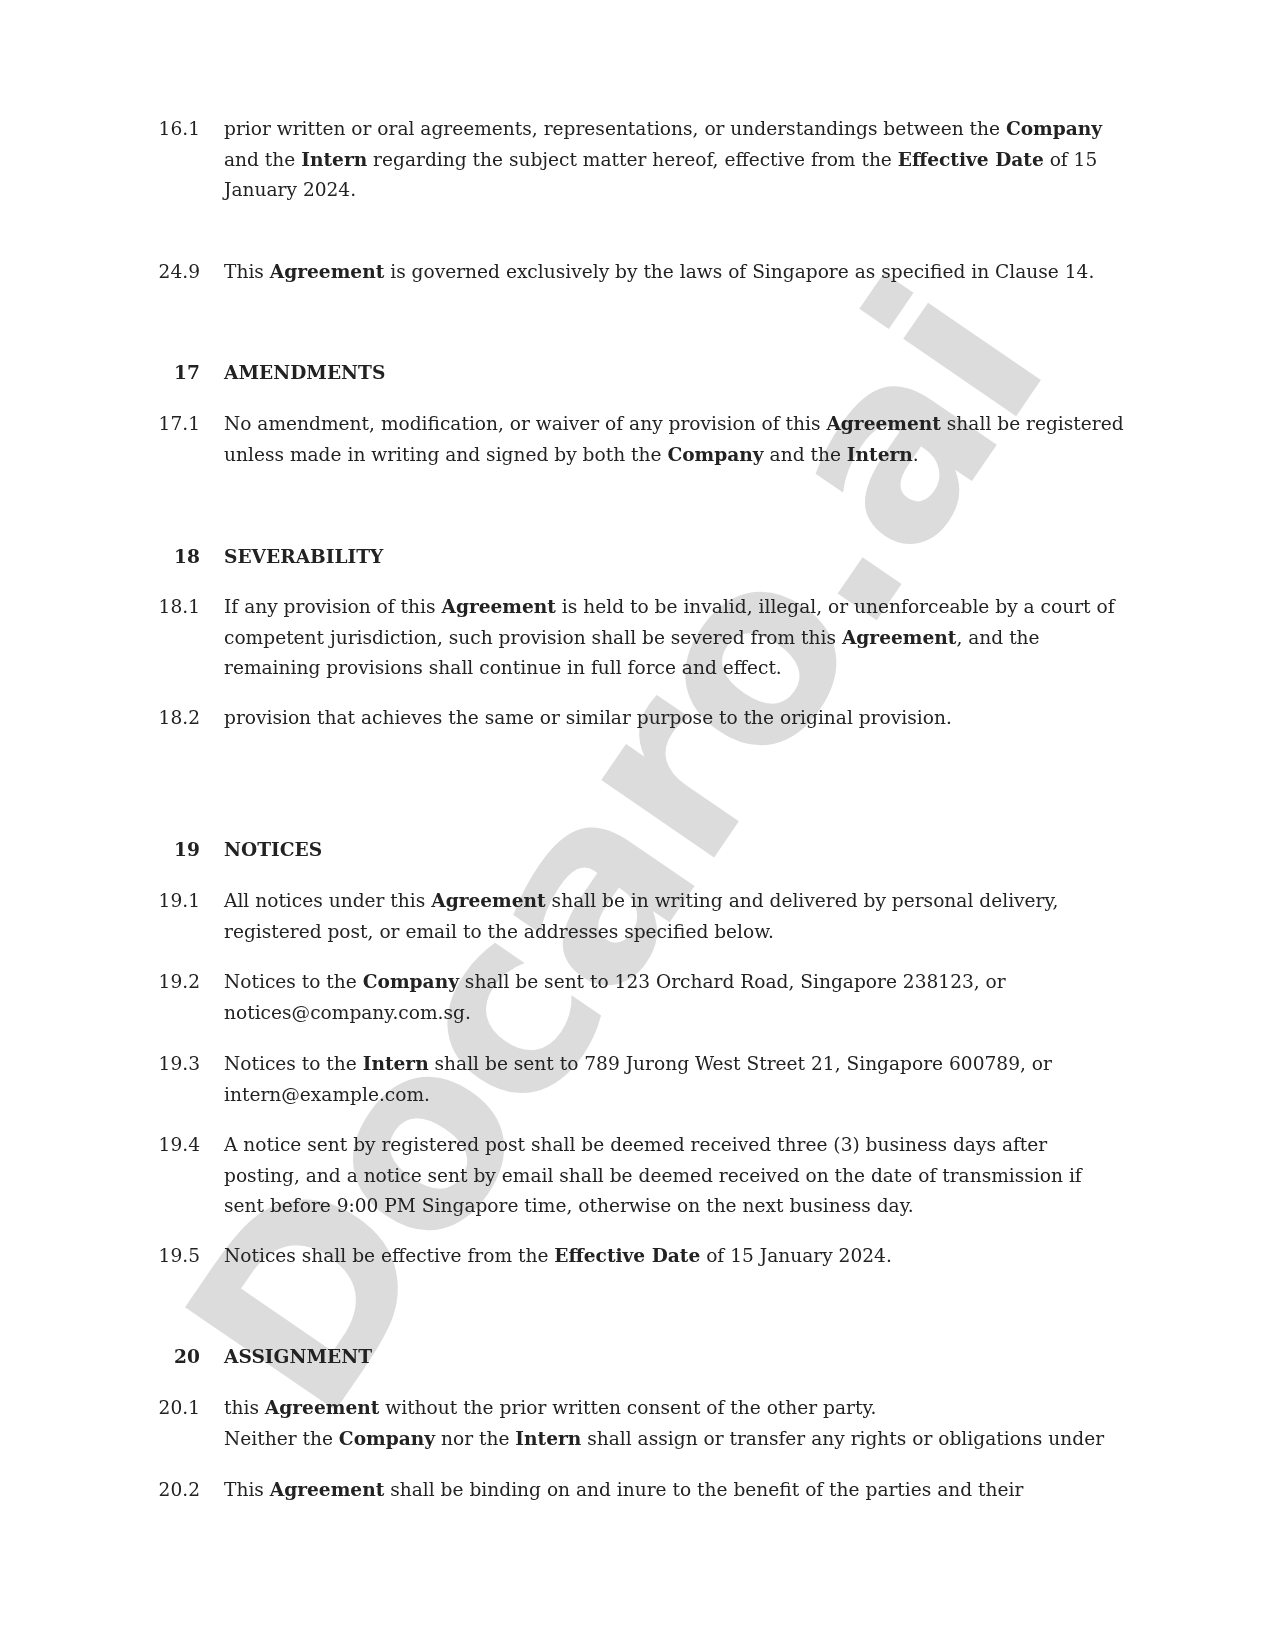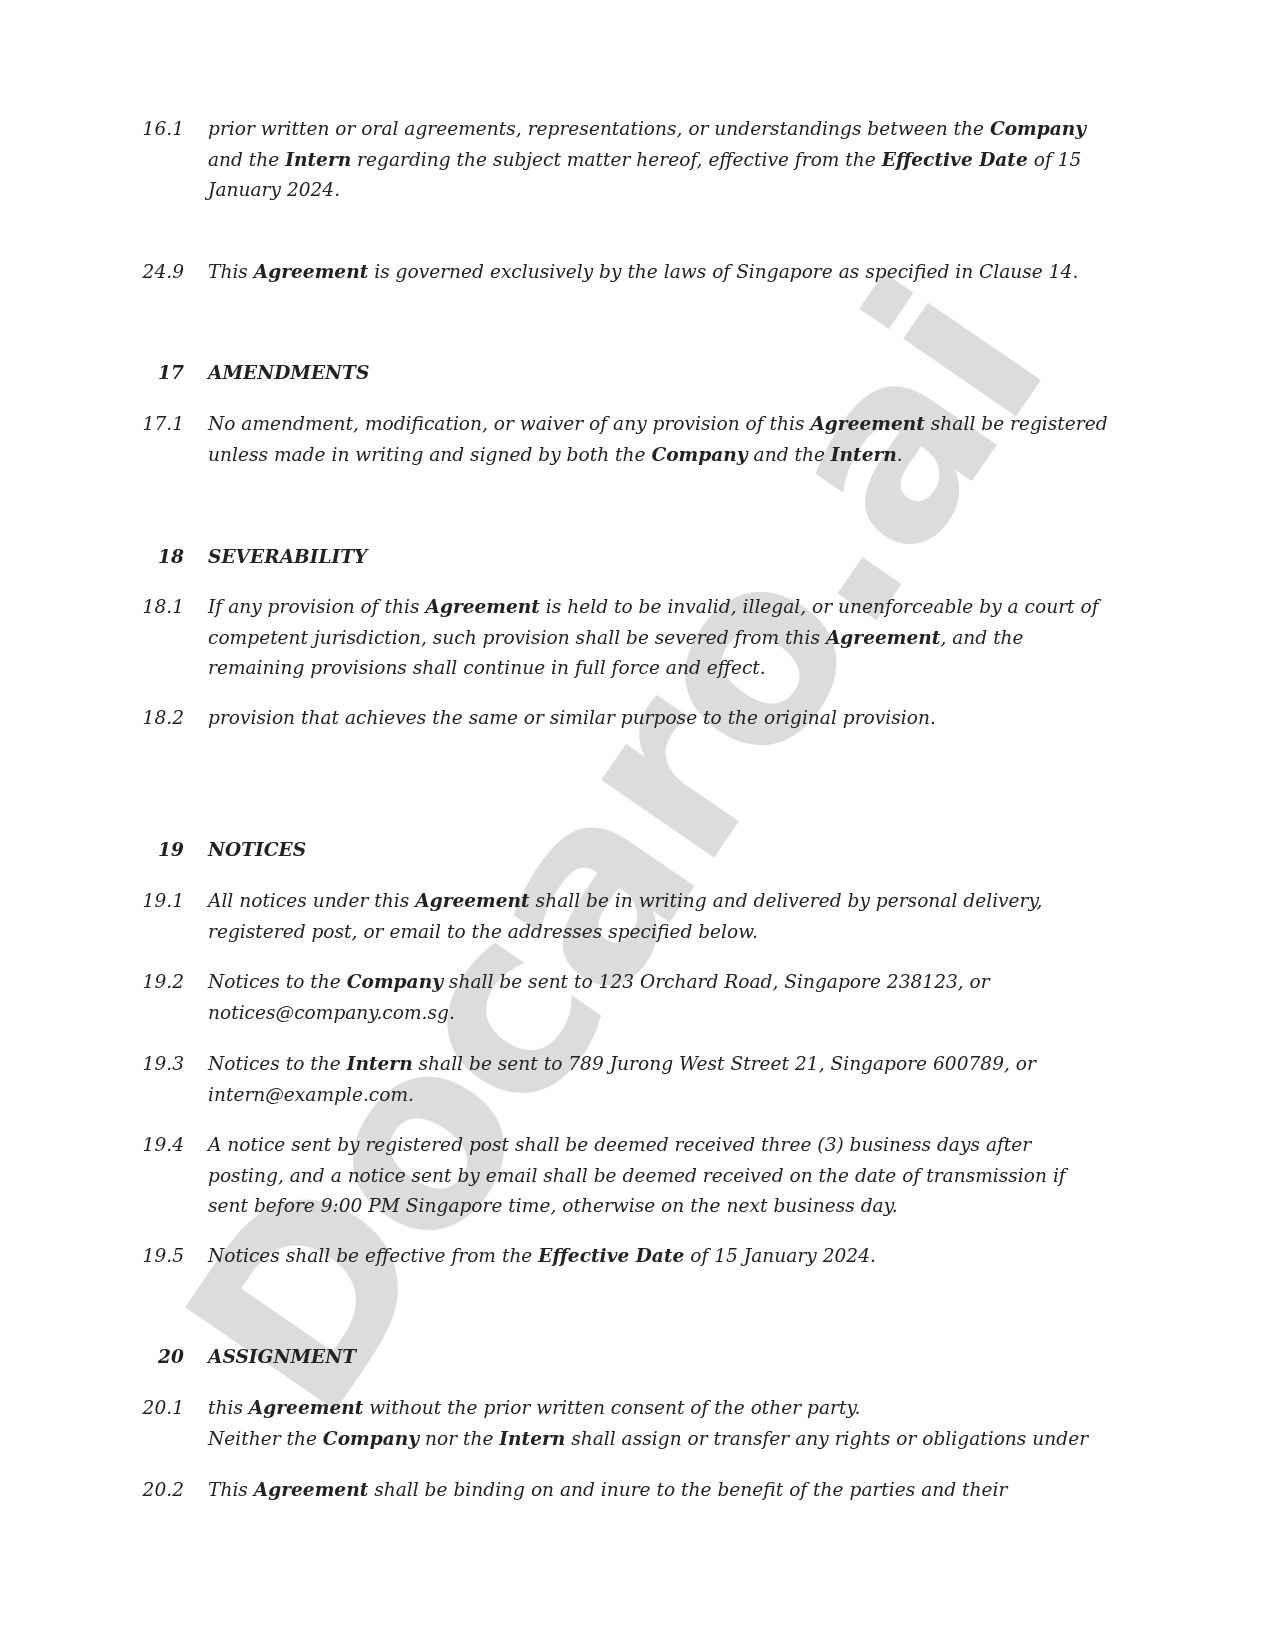--- a/index.html
+++ b/index.html
@@ -25,26 +25,25 @@
       font-size: 250px;
       letter-spacing: -6px;
       color: #dcdcdc;
       white-space: nowrap;
       z-index: 0;
       user-select: none;
       line-height: 1;
     }
     .page {
       position: absolute;
-      left: 0;
+      left: 16px;
       top: 0;
       width: 1119px;
       height: 1650px;
       z-index: 1;
-      font-style: italic;
     }
     .row {
       position: absolute;
       left: 0;
       width: 1275px;
       font-size: 18.6px;
       line-height: 30.6px;
     }
     .num {
       position: absolute;

